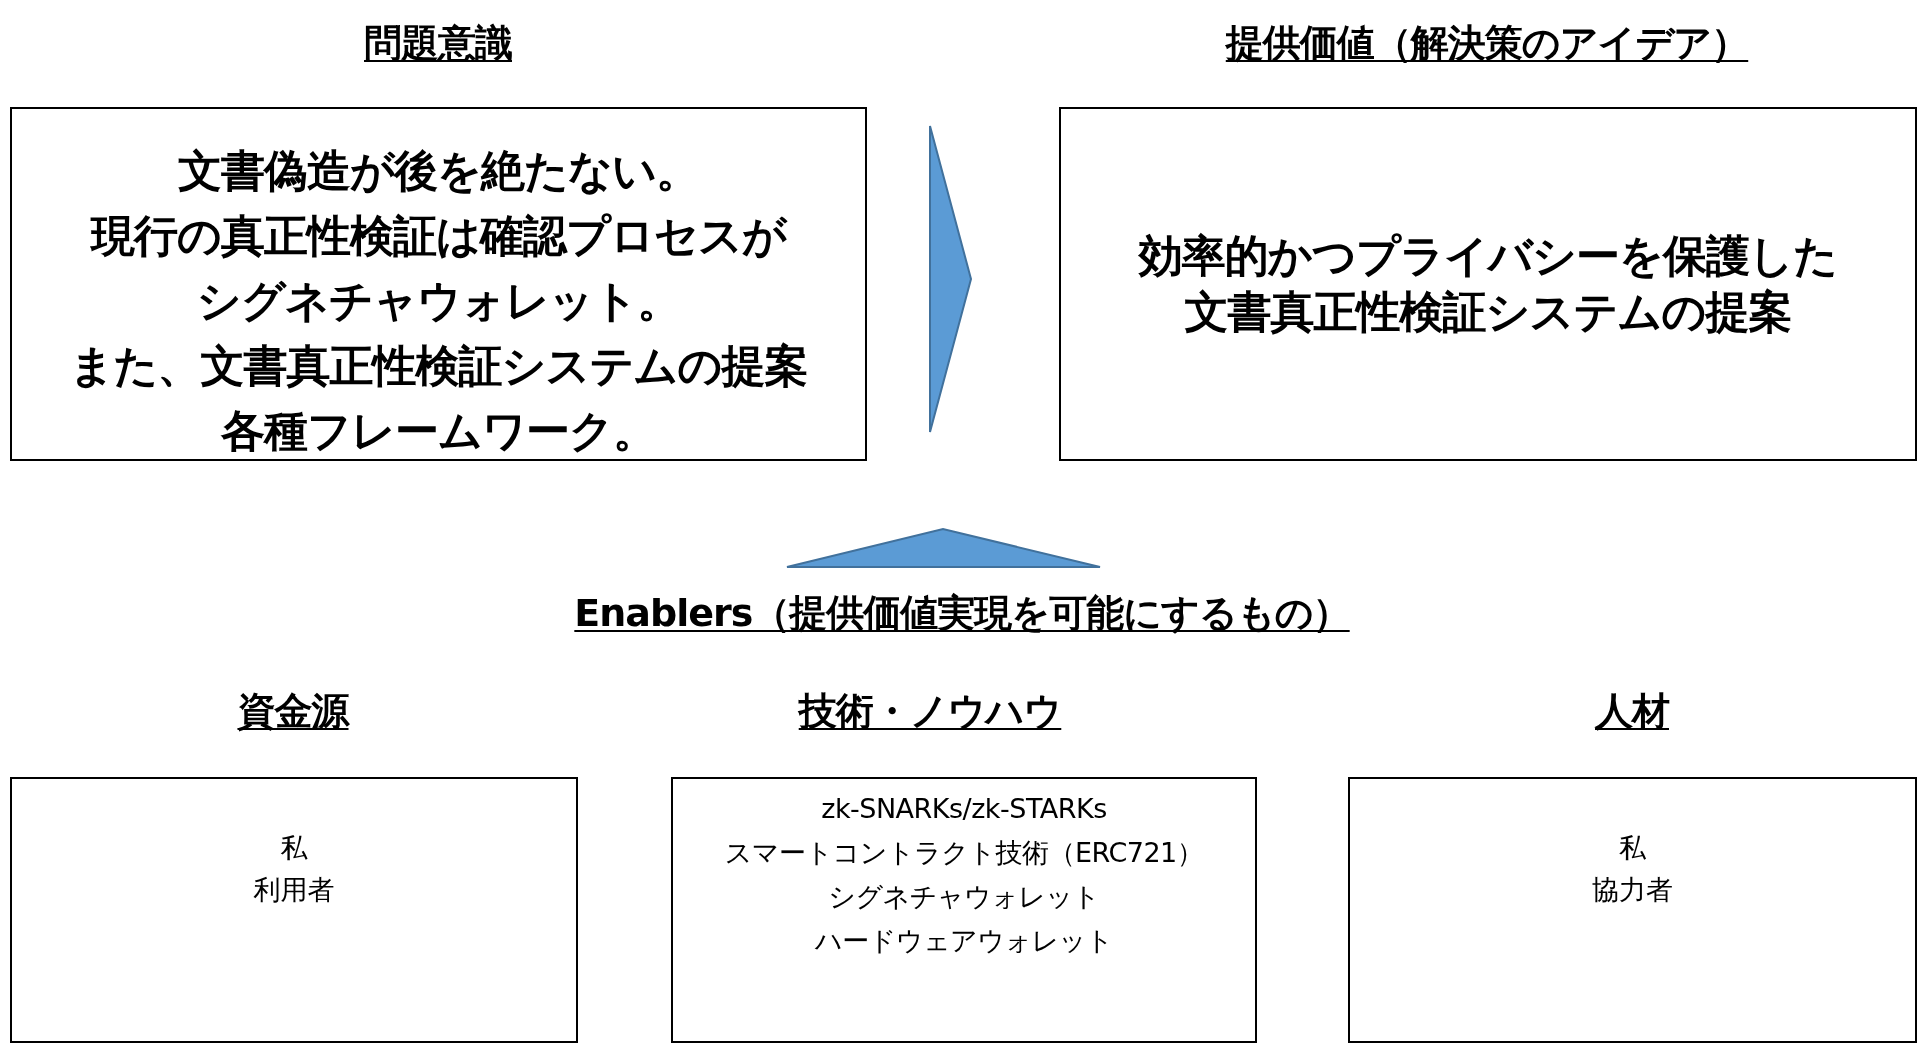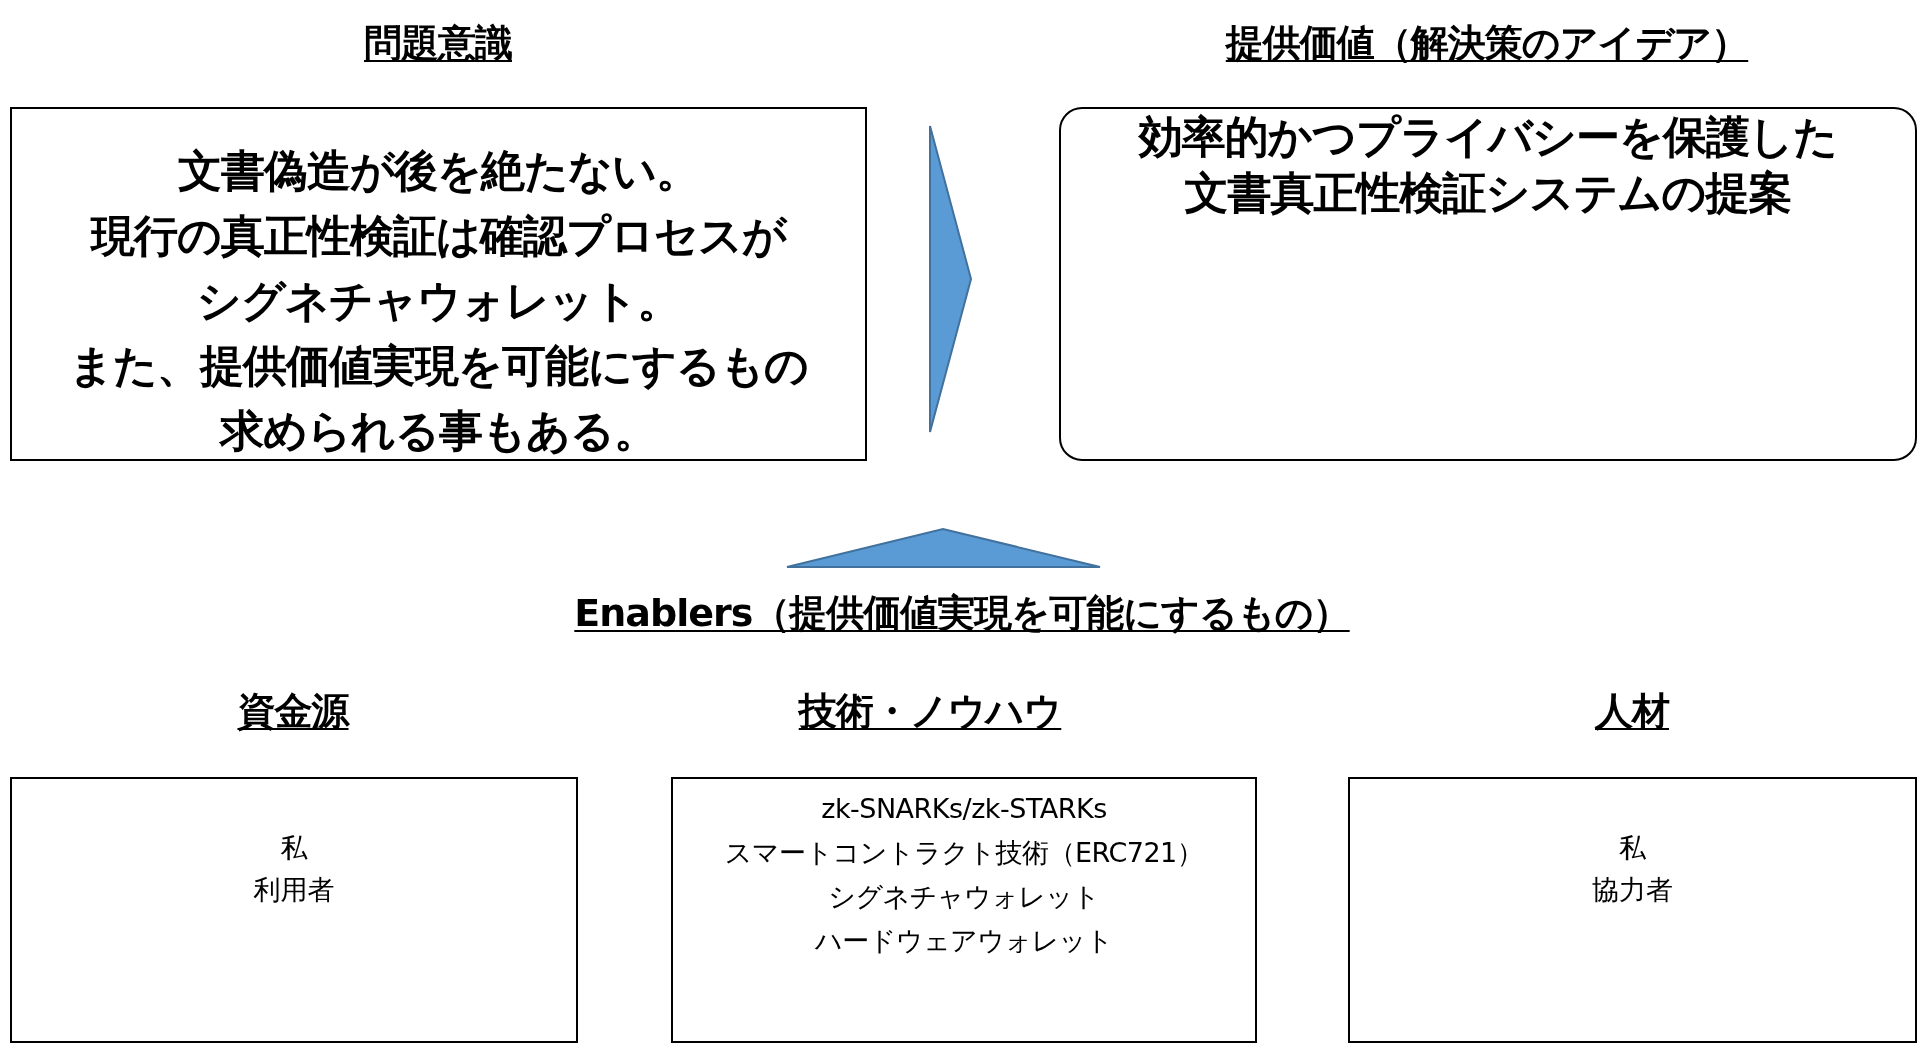--- a/index.html
+++ b/index.html
@@ -47,22 +47,21 @@
       letter-spacing: -1px;
     }
     .problem-box {
       left: 10px; top: 107px; width: 857px; height: 354px;
       justify-content: flex-end;
       padding-top: 16px;
       gap: 8px;
     }
     .value-box {
       left: 1059px; top: 107px; width: 858px; height: 354px;
-      justify-content: flex-start;
-      border-radius: 23px;
+      justify-content: center;
     }
     .value-box .big-text {
       line-height: 56px;
       font-weight: bold;
     }
     .problem-box .big-text {
       font-weight: bold;
     }
     .small-box {
       top: 777px;
@@ -82,22 +81,22 @@
 </head>
 <body>
 
 <div class="heading" style="left:438px; top:26px;">問題意識</div>
 <div class="heading" style="left:1487px; top:26px;">提供価値（解決策のアイデア）</div>
 
 <div class="box problem-box">
   <span class="box-line big-text">文書偽造が後を絶たない。</span>
   <span class="box-line big-text">現行の真正性検証は確認プロセスが</span>
   <span class="box-line big-text">シグネチャウォレット。</span>
-  <span class="box-line big-text">また、提供価値実現を可能にするもの</span>
-  <span class="box-line big-text">求められる事もある。</span>
+  <span class="box-line big-text">また、文書真正性検証システムの提案</span>
+  <span class="box-line big-text">各種フレームワーク。</span>
 </div>
 
 <svg class="shape" style="left:0; top:0;" width="1928" height="1058">
   <polygon points="930,126 971,279 930,432" fill="#5B9BD5" stroke="#41719C" stroke-width="2" stroke-linejoin="miter"></polygon>
 </svg>
 
 <div class="box value-box">
   <span class="box-line big-text">効率的かつプライバシーを保護した</span>
   <span class="box-line big-text">文書真正性検証システムの提案</span>
 </div>

